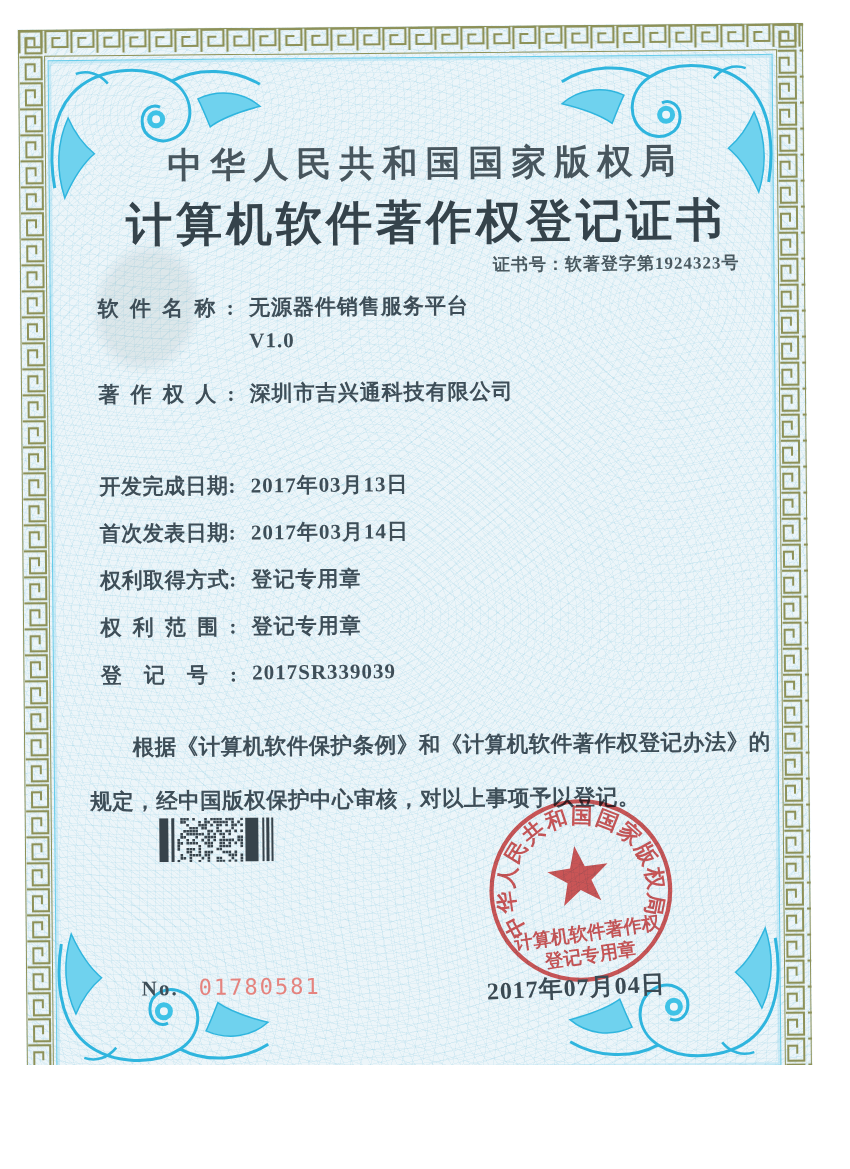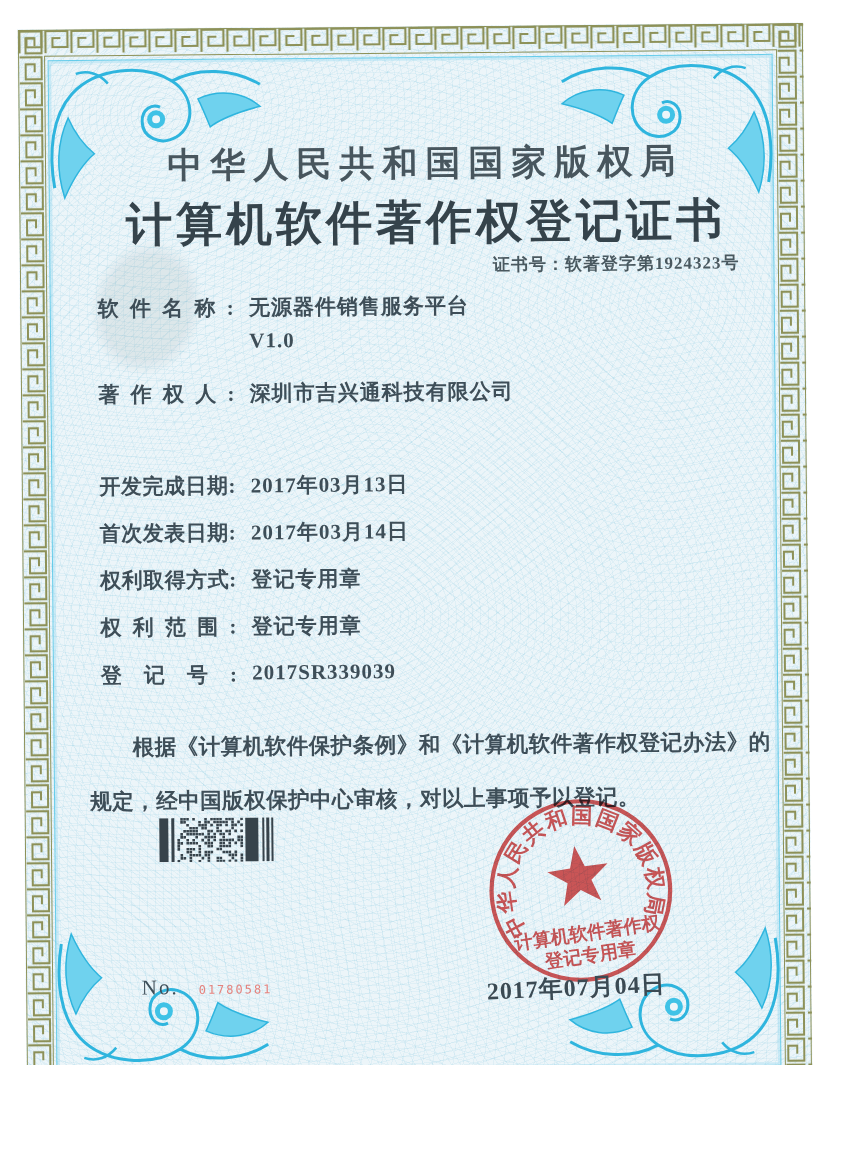--- a/index.html
+++ b/index.html
@@ -35,23 +35,23 @@
   .row .val{display:inline-block;margin-left:10px;letter-spacing:1px;vertical-align:top;}
   .val2{display:block;letter-spacing:1px;margin-top:7px;}
 
   .statement{position:absolute;left:66px;top:692px;width:692px;font-size:21.5px;
              font-weight:600;color:#3e4e58;line-height:54px;text-indent:2em;
              letter-spacing:0.5px;}
 
   .barcode{position:absolute;left:134px;top:790px;width:120px;height:44px;}
 
   .serial{position:absolute;left:116px;top:947px;font-size:21px;color:#3e4e58;}
-  .serial .no{font-weight:400;letter-spacing:2px;}
+  .serial .no{font-weight:700;letter-spacing:2px;}
   .serial .num{font-family:"DejaVu Sans Mono","Liberation Mono",monospace;
-               font-size:12px;color:#e5837e;letter-spacing:2px;margin-left:20px;
+               font-size:22px;color:#e5837e;letter-spacing:2px;margin-left:20px;
                font-weight:400;}
 
   .seal{position:absolute;left:462px;top:772px;width:188px;height:188px;
         transform:rotate(-8deg);mix-blend-mode:multiply;opacity:.93;}
   .issuedate{position:absolute;left:461px;top:947px;font-size:24px;font-weight:700;
              color:#3b4a53;letter-spacing:1px;transform:rotate(-2deg);}
 
   .ghost{position:absolute;left:72px;top:212px;width:110px;height:135px;border-radius:50%;
          background:radial-gradient(ellipse at center, rgba(140,155,160,.16) 0 55%, transparent 72%);
          filter:blur(1px);transform:rotate(12deg);}

